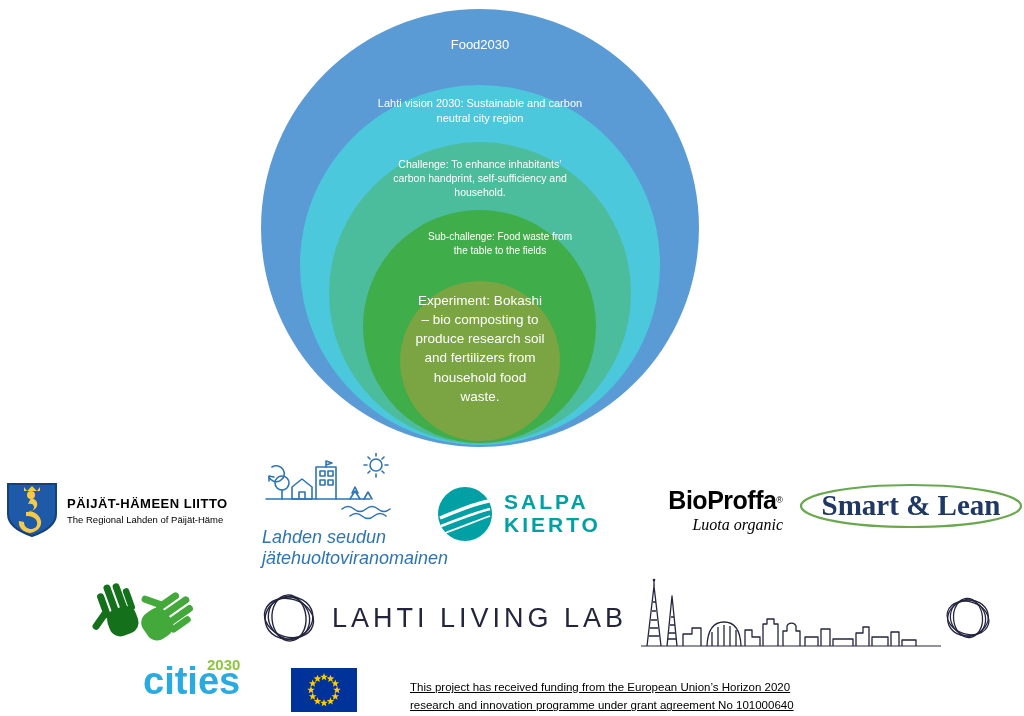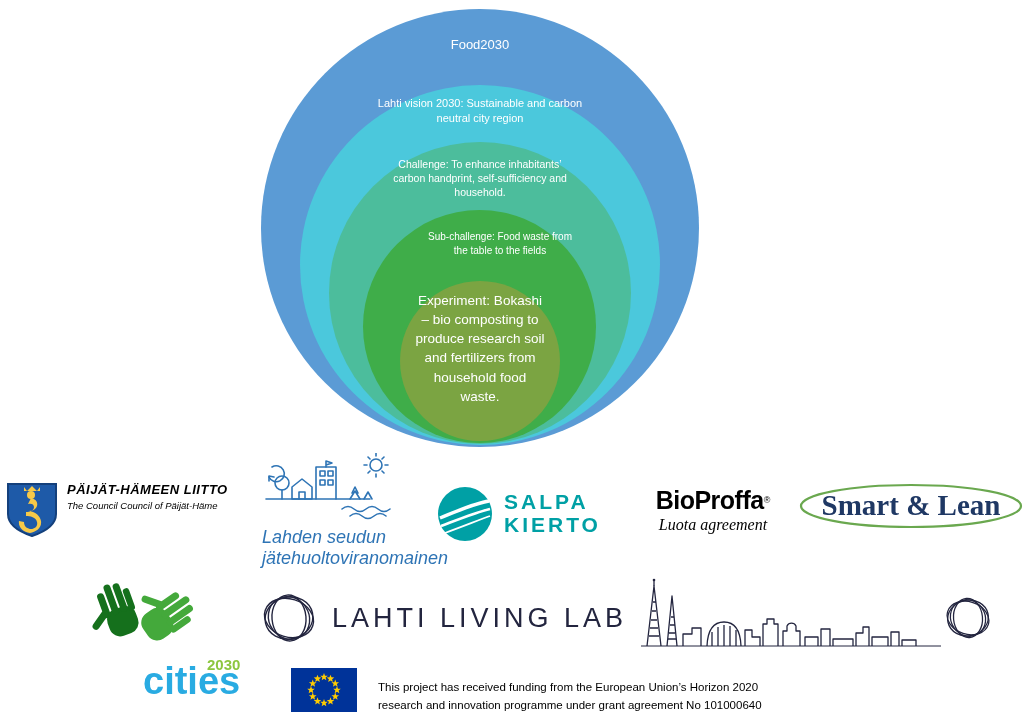--- a/index.html
+++ b/index.html
@@ -15,31 +15,31 @@
   .ring4{width:233px;height:233px;left:363px;top:210px;}
   .ring5{width:160px;height:160px;left:400px;top:281px;}
   .ring-label{position:absolute;color:#fff;text-align:center;}
   .label1{left:380px;top:37px;width:200px;font-size:13px;}
   .label2{left:372px;top:96px;width:216px;font-size:11px;line-height:1.35;}
   .label3{left:390px;top:157px;width:180px;font-size:10.5px;line-height:1.35;}
   .label4{left:402px;top:230px;width:156px;font-size:10px;line-height:1.35;margin-left:20px;}
   .label5{left:415px;top:291px;width:130px;font-size:13.5px;line-height:1.42;}
 
   
-  .paijat{left:6px;top:482px;display:flex;align-items:flex-start;gap:9px;font-style:italic;}
+  .paijat{left:6px;top:482px;display:flex;align-items:center;gap:9px;}
   .paijat-title{font-weight:bold;font-size:13px;letter-spacing:.5px;}
   .paijat-sub{font-size:9.5px;margin-top:3px;}
 
   .lahden{left:258px;top:453px;width:160px;}
   .lahden-text{font-size:18px;line-height:1.18;margin-top:2px;margin-left:4px;font-style:italic;}
 
   .salpa{left:437px;top:486px;display:flex;align-items:center;gap:11px;}
   .salpa-text{font-weight:bold;font-size:21px;letter-spacing:3px;line-height:1.08;}
 
-  .bioproffa{left:643px;top:486px;width:140px;text-align:center;}
+  .bioproffa{left:643px;top:486px;width:140px;text-align:right;}
   .bp-name{font-weight:bold;font-size:25px;letter-spacing:-.5px;color:#000;}
   .bp-reg{font-size:9px;vertical-align:super;}
   .bp-tagline{font-family:"Liberation Serif",serif;font-style:italic;font-size:16px;margin-top:1px;}
 
   .smartlean{left:798px;top:482px;width:226px;height:48px;}
   .smartlean svg{position:absolute;left:0;top:0;}
   .sl-text{position:absolute;left:0;top:7px;width:226px;text-align:center;
            font-family:"Liberation Serif",serif;font-weight:bold;font-size:29px;}
 
   
@@ -47,21 +47,21 @@
   .livinglab{left:262px;top:578px;display:flex;align-items:flex-end;}
   .lll-text{font-size:27px;letter-spacing:4px;color:#23253F;margin:0 14px 14px 16px;white-space:nowrap;}
   .swirl-left{margin-bottom:2px;}
   .swirl-right{margin-bottom:6px;margin-left:4px;}
 
   
   .cities{left:143px;top:660px;position:absolute;}
   .cities-word{font-size:38px;font-weight:bold;letter-spacing:0;text-align:center;}
   .cities-sup{position:absolute;top:-4px;left:64px;font-size:15px;font-weight:bold;}
   .euflag{left:291px;top:668px;}
-  .eu-text{left:378px;top:678px;font-size:11.5px;line-height:1.6;}
+  .eu-text{left:410px;top:678px;font-size:11.5px;line-height:1.6;text-decoration:underline;}
 </style>
 </head>
 <body>
 
 <div class="abs" style="left:0;top:0;width:1024px;height:450px;">
   <div class="ring ring1" style="background-color: rgb(91, 155, 213);"></div>
   <div class="ring ring2" style="background-color: rgb(75, 200, 220);"></div>
   <div class="ring ring3" style="background-color: rgb(76, 189, 156);"></div>
   <div class="ring ring4" style="background-color: rgb(63, 173, 73);"></div>
   <div class="ring ring5" style="background-color: rgb(123, 164, 66);"></div>
@@ -75,21 +75,21 @@
 
 <div class="abs paijat">
   <svg width="52" height="56" viewBox="0 0 52 56">
     <path d="M2,2 H50 V32 Q50,46 26,54 Q2,46 2,32 Z" fill="#1E5AA8" stroke="#14407C" stroke-width="2"></path>
     <path d="M18,5 l3,4 l5,-5 l5,5 l3,-4 v4 h-16 Z" fill="#F7C948"></path>
     <circle cx="25" cy="13" r="4" fill="#F7C948"></circle>
     <path d="M25,16 c5,1 7,4 6,8 c-1,3 -4,5 -8,5 c7,1 11,5 12,10 c1,7 -5,11 -11,12 c-7,-1 -12,-6 -11,-12 l5,1 c0,5 4,7 7,7 c4,0 7,-3 6,-7 c-1,-5 -7,-6 -11,-6 v-4 c5,0 8,-2 8,-5 c0,-3 -3,-4 -6,-3 Z" fill="#F7C948"></path>
   </svg>
   <div>
     <div class="paijat-title">PÄIJÄT-HÄMEEN LIITTO</div>
-    <div class="paijat-sub">The Council Council of Päijät-Häme</div>
+    <div class="paijat-sub">The Regional Lahden of Päijät-Häme</div>
   </div>
 </div>
 
 <div class="abs lahden">
   <svg width="140" height="68" viewBox="0 0 140 68" fill="none" stroke="#2E74B5" stroke-width="1.6" stroke-linecap="round" stroke-linejoin="round">
     <path d="M14,14 a8,8 0 1 1 -3,10"></path>
     <path d="M11,28 l0,-5 l5,1"></path>
     <path d="M24,46 v-9"></path>
     <circle cx="24" cy="30" r="7"></circle>
     <path d="M34,46 v-12 l10,-8 l10,8 v12 Z"></path>
@@ -124,21 +124,21 @@
   <div class="salpa-text" style="color: rgb(0, 160, 165);">
     <div>SALPA</div>
     <div>KIERTO</div>
   </div>
 </div>
 
 <div class="abs bioproffa">
   <div>
     <span class="bp-name">BioProffa</span><span class="bp-reg">®</span>
   </div>
-  <div class="bp-tagline">Luota agreement</div>
+  <div class="bp-tagline">Luota organic</div>
 </div>
 
 <div class="abs smartlean">
   <svg width="226" height="48" viewBox="0 0 226 48">
     <ellipse cx="113" cy="24" rx="110" ry="21" stroke="#6AA84F" stroke-width="2.2" fill="none"></ellipse>
   </svg>
   <div class="sl-text" style="color: rgb(31, 56, 100);">Smart &amp; Lean</div>
 </div>
 
 <div class="abs hands">

